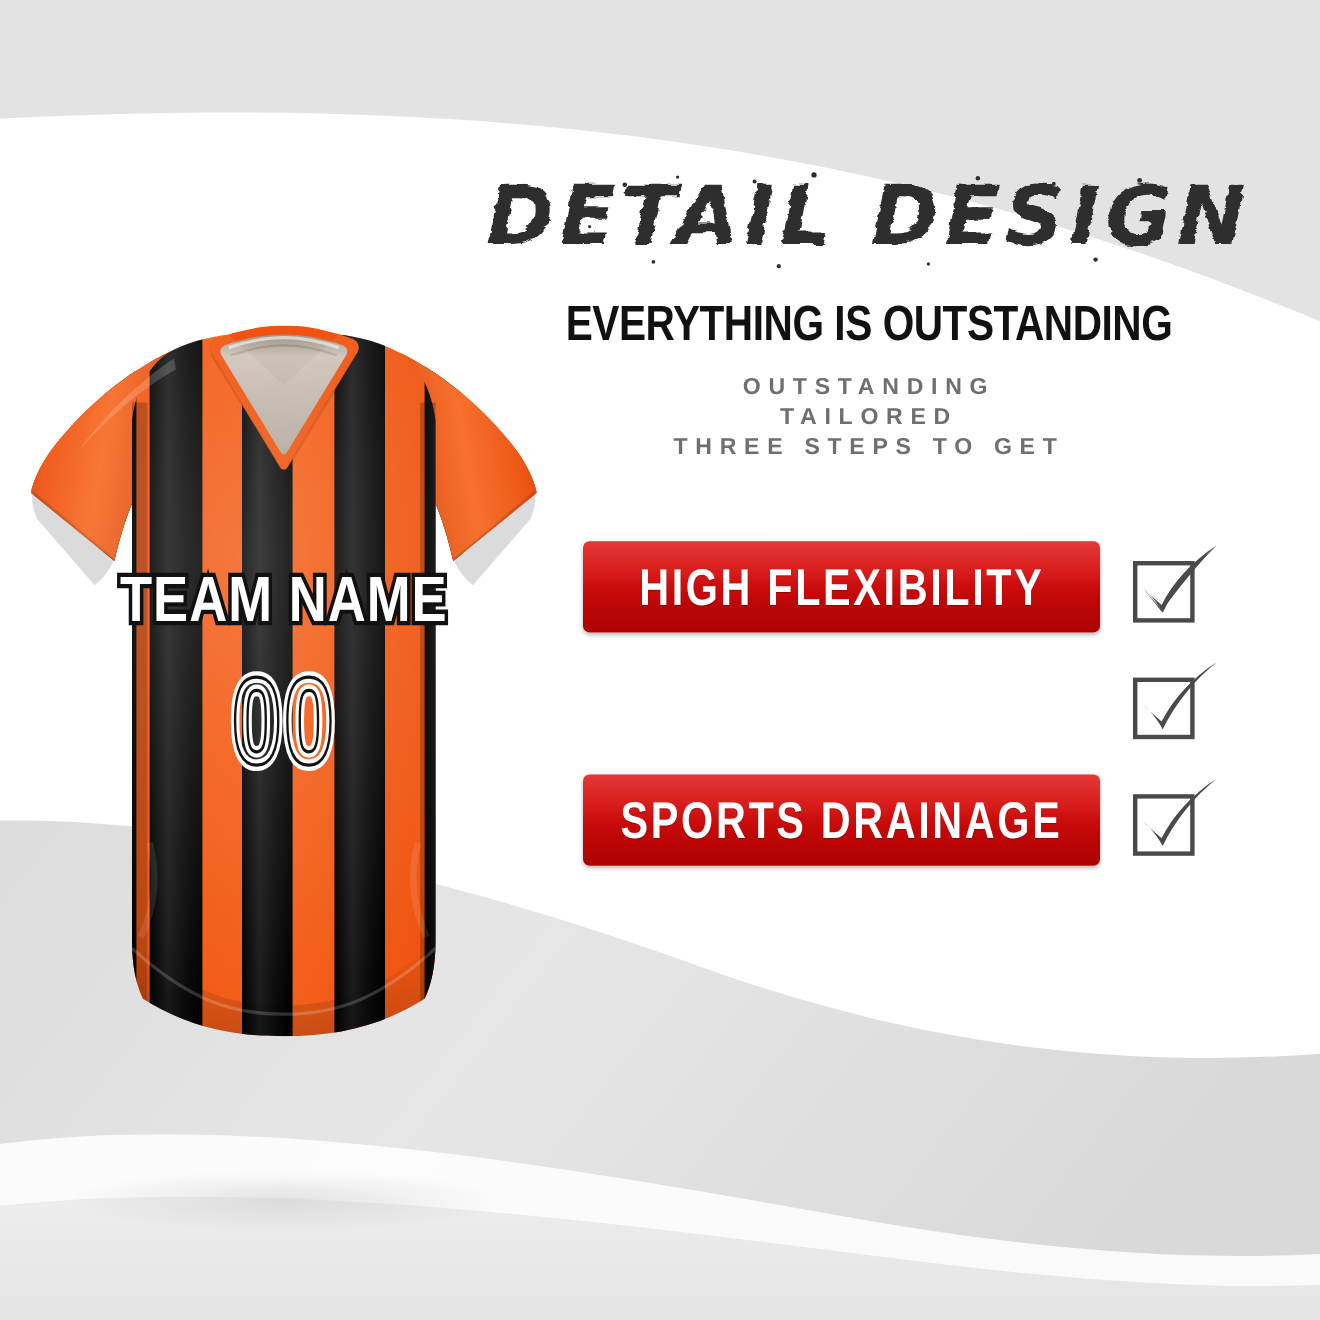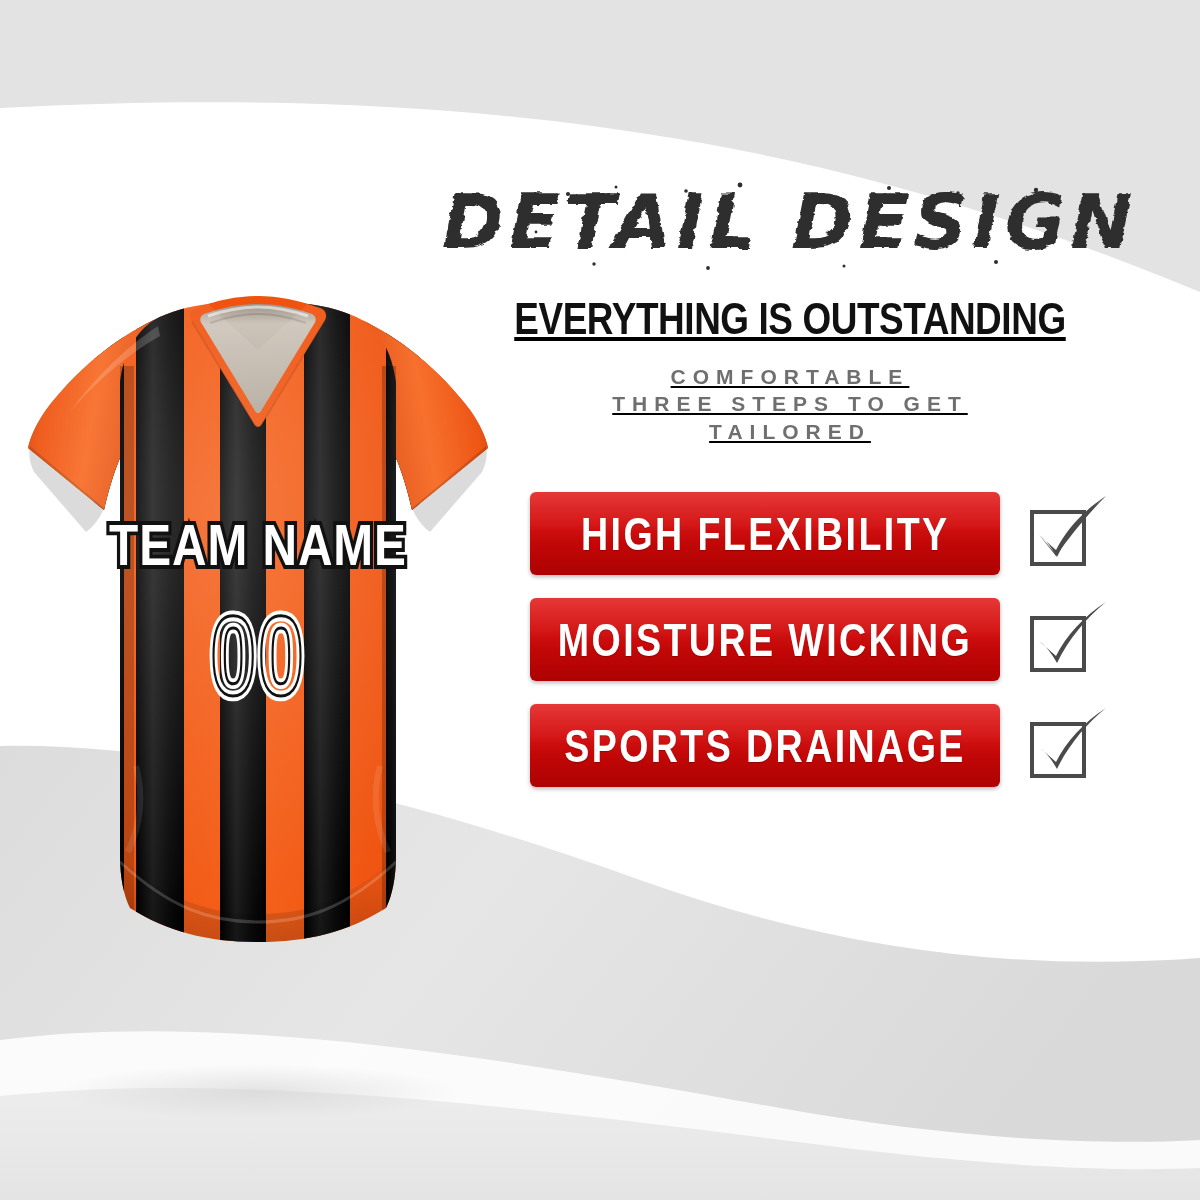--- a/index.html
+++ b/index.html
@@ -7,21 +7,21 @@
        font-family:"Liberation Sans",sans-serif;-webkit-font-smoothing:antialiased;}
   #stage{position:relative;width:1200px;height:1200px;overflow:hidden;background:#fff;}
 
   
   .bg-layer{position:absolute;inset:0;width:1200px;height:1200px;}
 
   
   #jersey{position:absolute;left:8px;top:296px;width:500px;height:660px;}
 
   
-  #right{position:absolute;left:430px;top:172px;width:720px;text-decoration:underline;}
+  #right{position:absolute;left:430px;top:146px;width:720px;}
 
   .title-wrap{text-align:center;}
   .subtitle{
     font-family:"Liberation Sans",sans-serif;
     font-weight:700;font-size:45px;letter-spacing:-0.5px;
     color:#111;margin:16px 0 0 0;line-height:1;
     transform:scaleX(0.82);transform-origin:center;
     white-space:nowrap;
   }
   .tag-block{margin-top:22px;text-align:center;}
@@ -269,44 +269,41 @@
           <circle cx="404" cy="94" r="1.5"></circle>
             <circle cx="556" cy="90" r="2.0"></circle>
           <circle cx="642" cy="30" r="1.6"></circle>
             <circle cx="96" cy="60" r="1.4"></circle>
         </g>
       </svg>
       <div class="subtitle">EVERYTHING IS OUTSTANDING</div>
     </div>
 
     <div class="tag-block">
-      <div class="tagline">COMFORTABLE</div>
+      <div class="tagline">OUTSTANDING</div>
+      <div class="tagline">TAILORED</div>
       <div class="tagline">THREE STEPS TO GET</div>
-      <div class="tagline">TAILORED</div>
     </div>
   </div>
 
   <div id="features">
 
     <div class="feature-row size-a">
       <div class="bar">
         <span class="bar-label">HIGH FLEXIBILITY</span>
       </div>
       <svg class="check" viewBox="0 0 88 88">
         <rect x="10" y="22" width="52" height="52" fill="#ffffff" stroke="#4a4a4a" stroke-width="4"></rect>
         <path d="M18,46 L34,64 L58,28 L84,6 C66,24 48,46 34,66 Z" fill="#4a4a4a"></path>
         <path d="M17,45 C24,50 30,58 35,67 C46,44 64,22 84,6 C62,20 44,40 34,60 Z" fill="#4a4a4a"></path>
       </svg>
     </div>
 
 
     <div class="feature-row size-a">
-      <div class="bar">
-        <span class="bar-label">MOISTURE WICKING</span>
-      </div>
       <svg class="check" viewBox="0 0 88 88">
         <rect x="10" y="22" width="52" height="52" fill="#ffffff" stroke="#4a4a4a" stroke-width="4"></rect>
         <path d="M17,45 C24,50 30,58 35,67 C46,44 64,22 84,6 C62,20 44,40 34,60 Z" fill="#4a4a4a"></path>
       </svg>
     </div>
 
     <div class="feature-row size-a">
       <div class="bar">
         <span class="bar-label">SPORTS DRAINAGE</span>
       </div>

